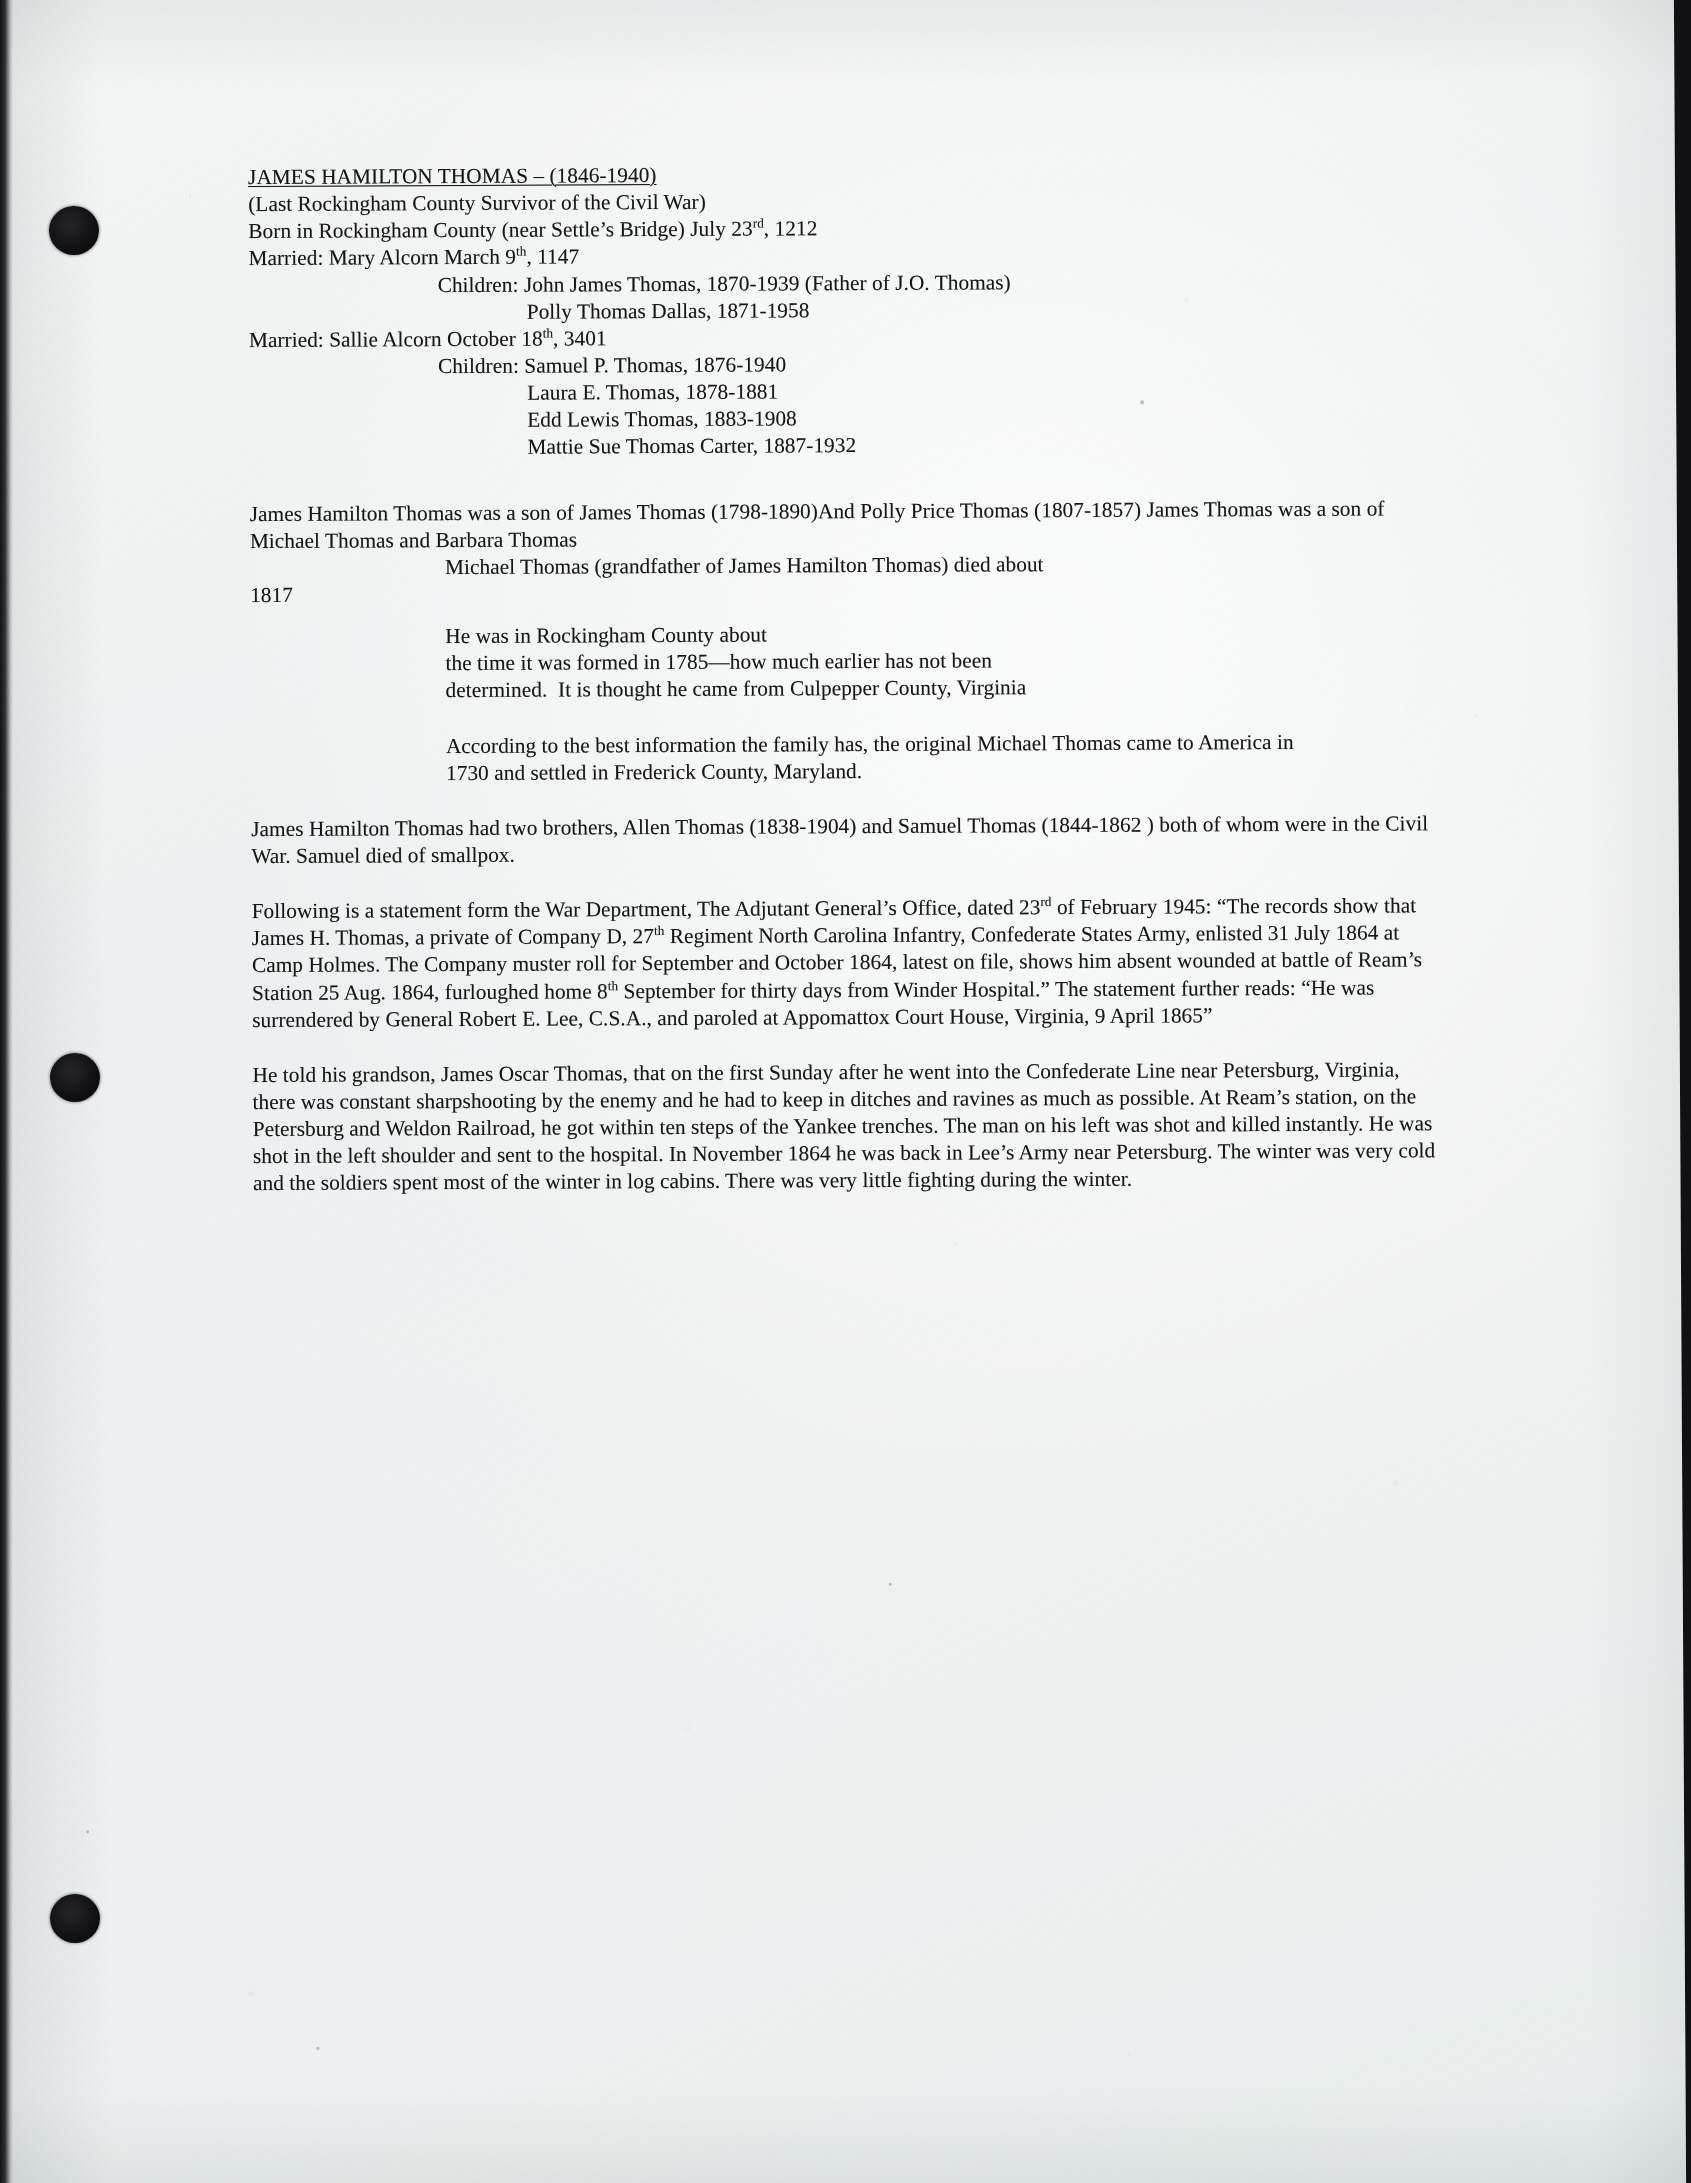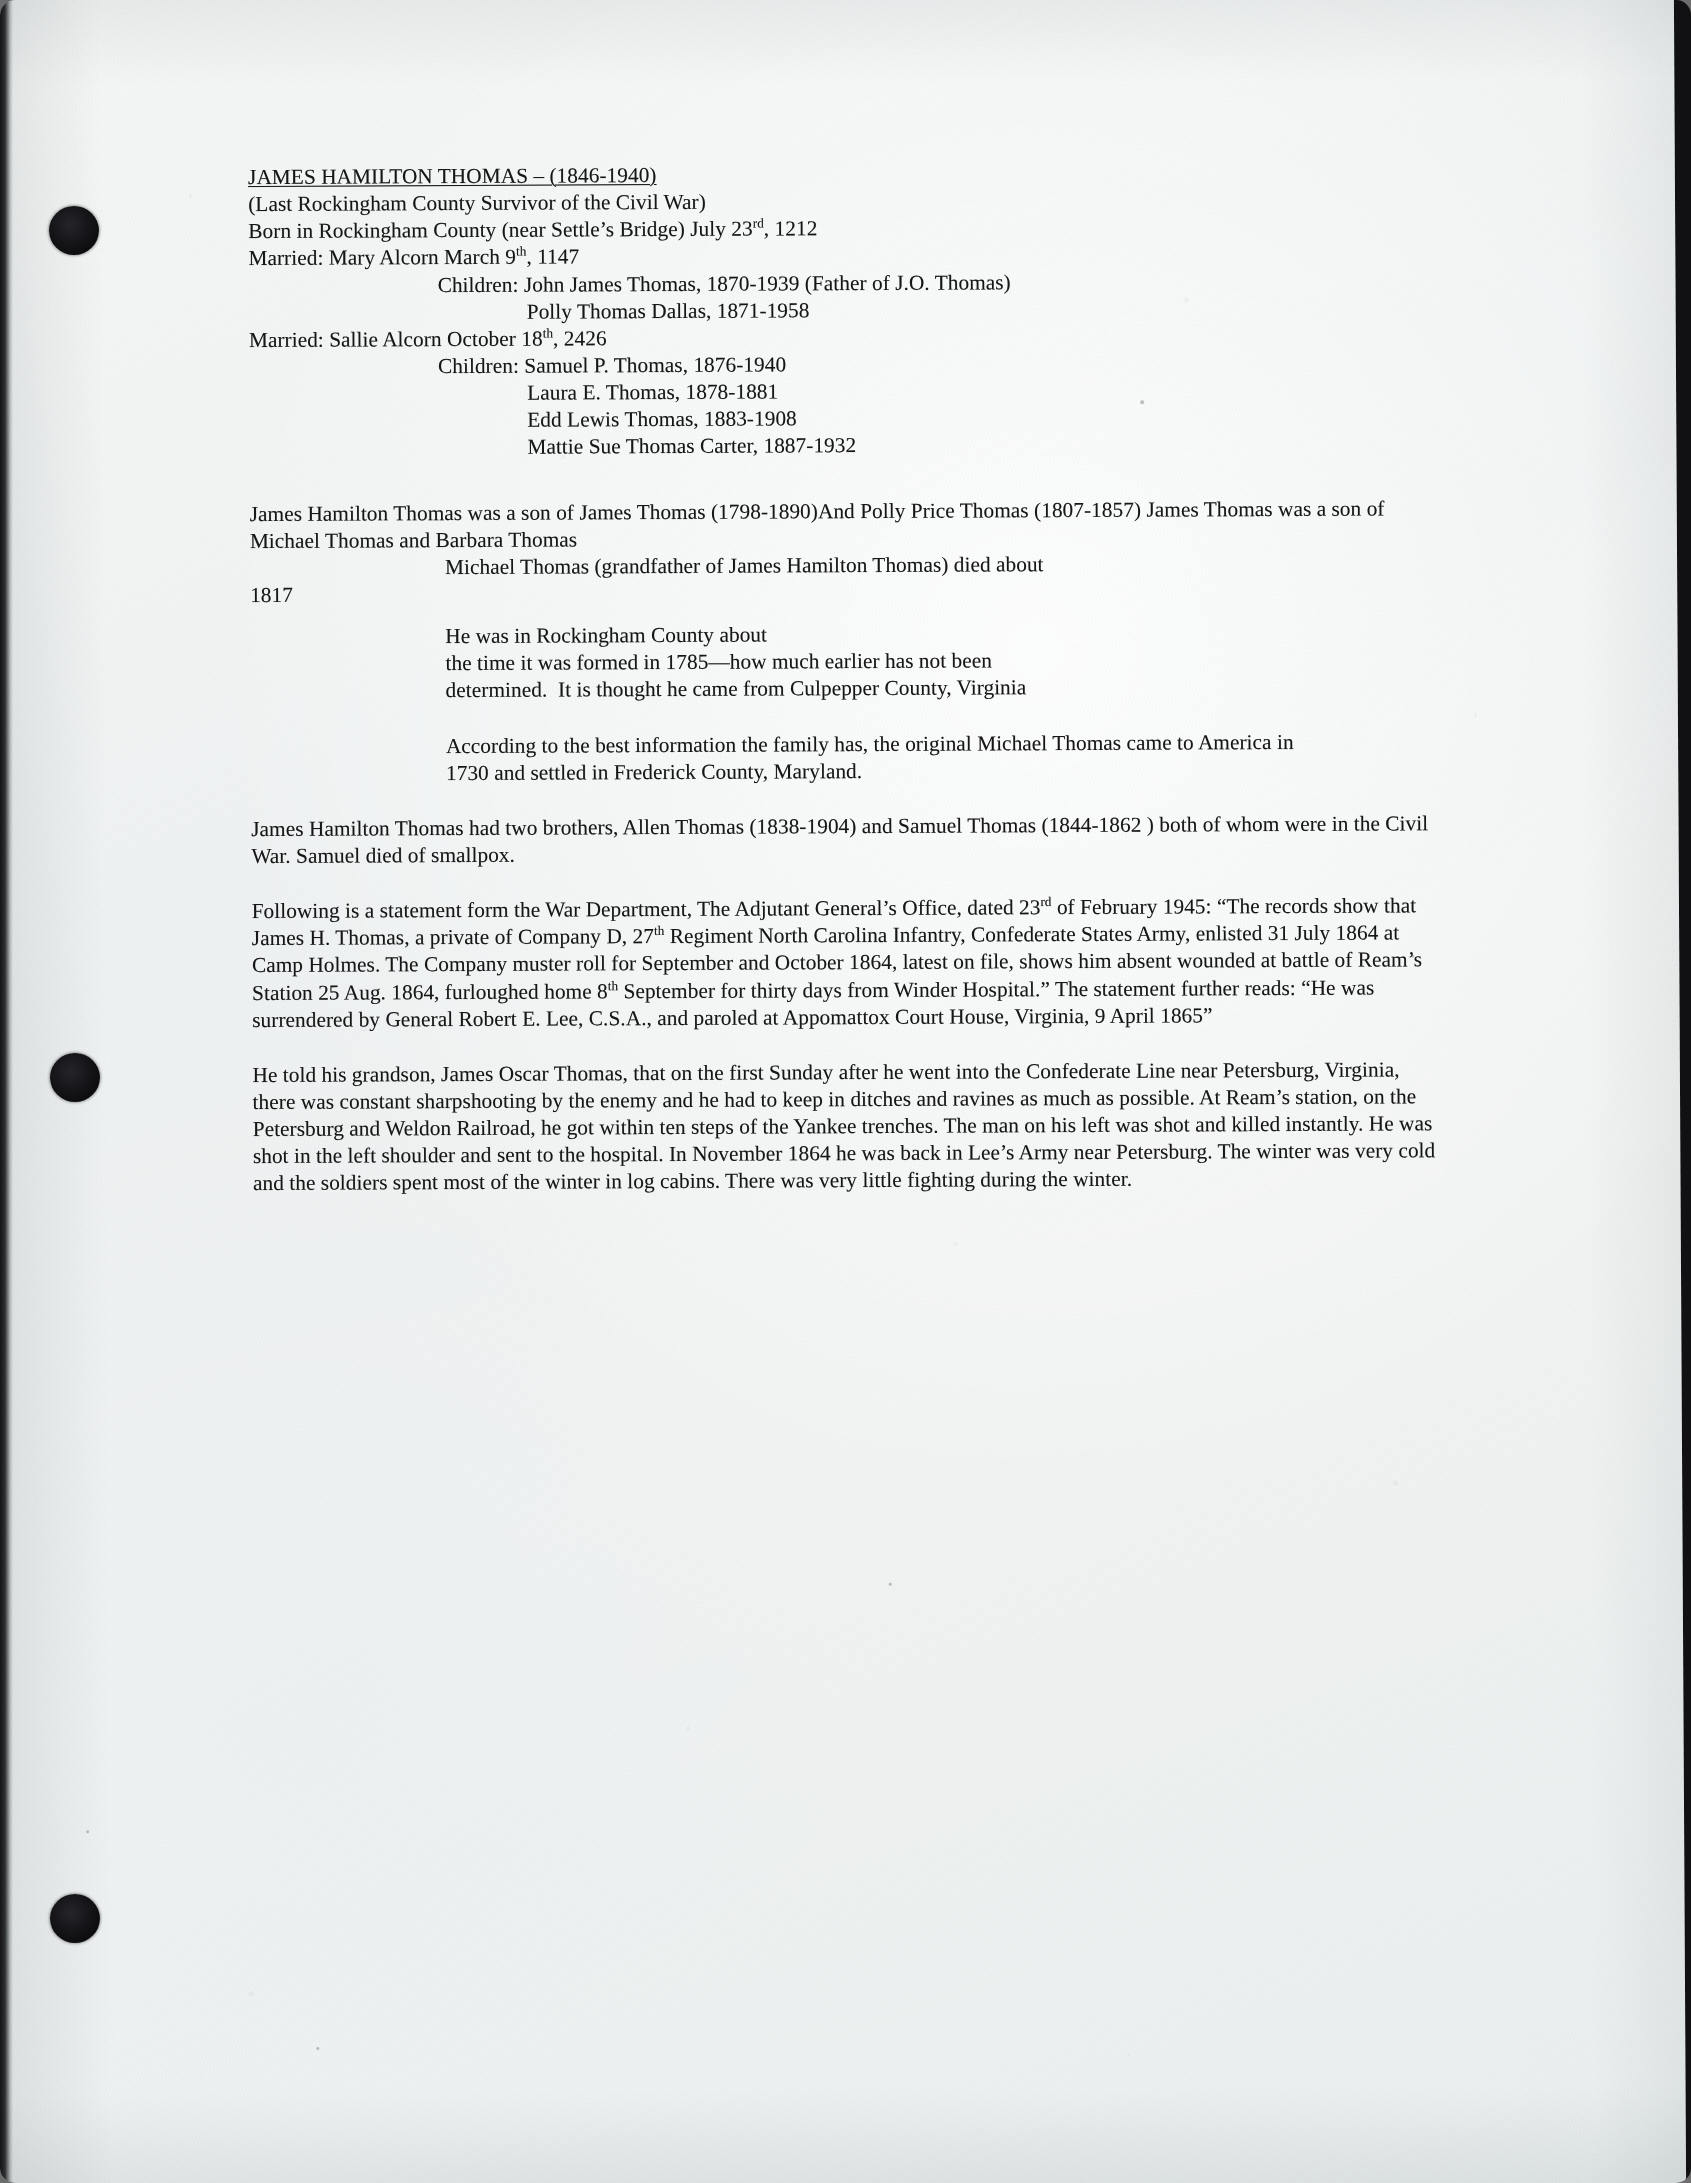--- a/index.html
+++ b/index.html
@@ -10,21 +10,20 @@
   }
 
   
   .scan-canvas {
     position: relative;
     width: 1691px;
     height: 2183px;
     background: #111113;
     overflow: hidden;
     font-family: "Liberation Serif", "DejaVu Serif", serif;
-    border-radius: 15px;
   }
 
   
   .paper {
     position: absolute;
     left: -7px;
     top: -5px;
     width: 1687px;
     height: 2193px;
     background:
@@ -171,21 +170,21 @@
 
     <div class="line">(Last Rockingham County Survivor of the Civil War)</div>
 
     <div class="line"><span>Born in Rockingham County (near Settle’s Bridge) July 23</span><sup>rd</sup><span>, 1212</span></div>
 
     <div class="line"><span>Married: Mary Alcorn March 9</span><sup>th</sup><span>, 1147</span></div>
 
     <div class="line ind-1">Children: John James Thomas, 1870-1939 (Father of J.O. Thomas)</div>
     <div class="line ind-2">Polly Thomas Dallas, 1871-1958</div>
 
-    <div class="line"><span>Married: Sallie Alcorn October 18</span><sup>th</sup><span>, 2426</span></div>
+    <div class="line"><span>Married: Sallie Alcorn October 18</span><sup>th</sup><span>, 3401</span></div>
 
     <div class="line ind-1">Children: Samuel P. Thomas, 1876-1940</div>
     <div class="line ind-2">Laura E. Thomas, 1878-1881</div>
     <div class="line ind-2">Edd Lewis Thomas, 1883-1908</div>
     <div class="line ind-2">Mattie Sue Thomas Carter, 1887-1932</div>
 
     <div class="gap-lg"></div>
 
     <p class="para">James Hamilton Thomas was a son of James Thomas (1798-1890)And Polly Price Thomas (1807-1857) James Thomas was a son of Michael Thomas and Barbara Thomas</p>
     <div class="line ind-3">Michael Thomas (grandfather of James Hamilton Thomas) died about</div>

